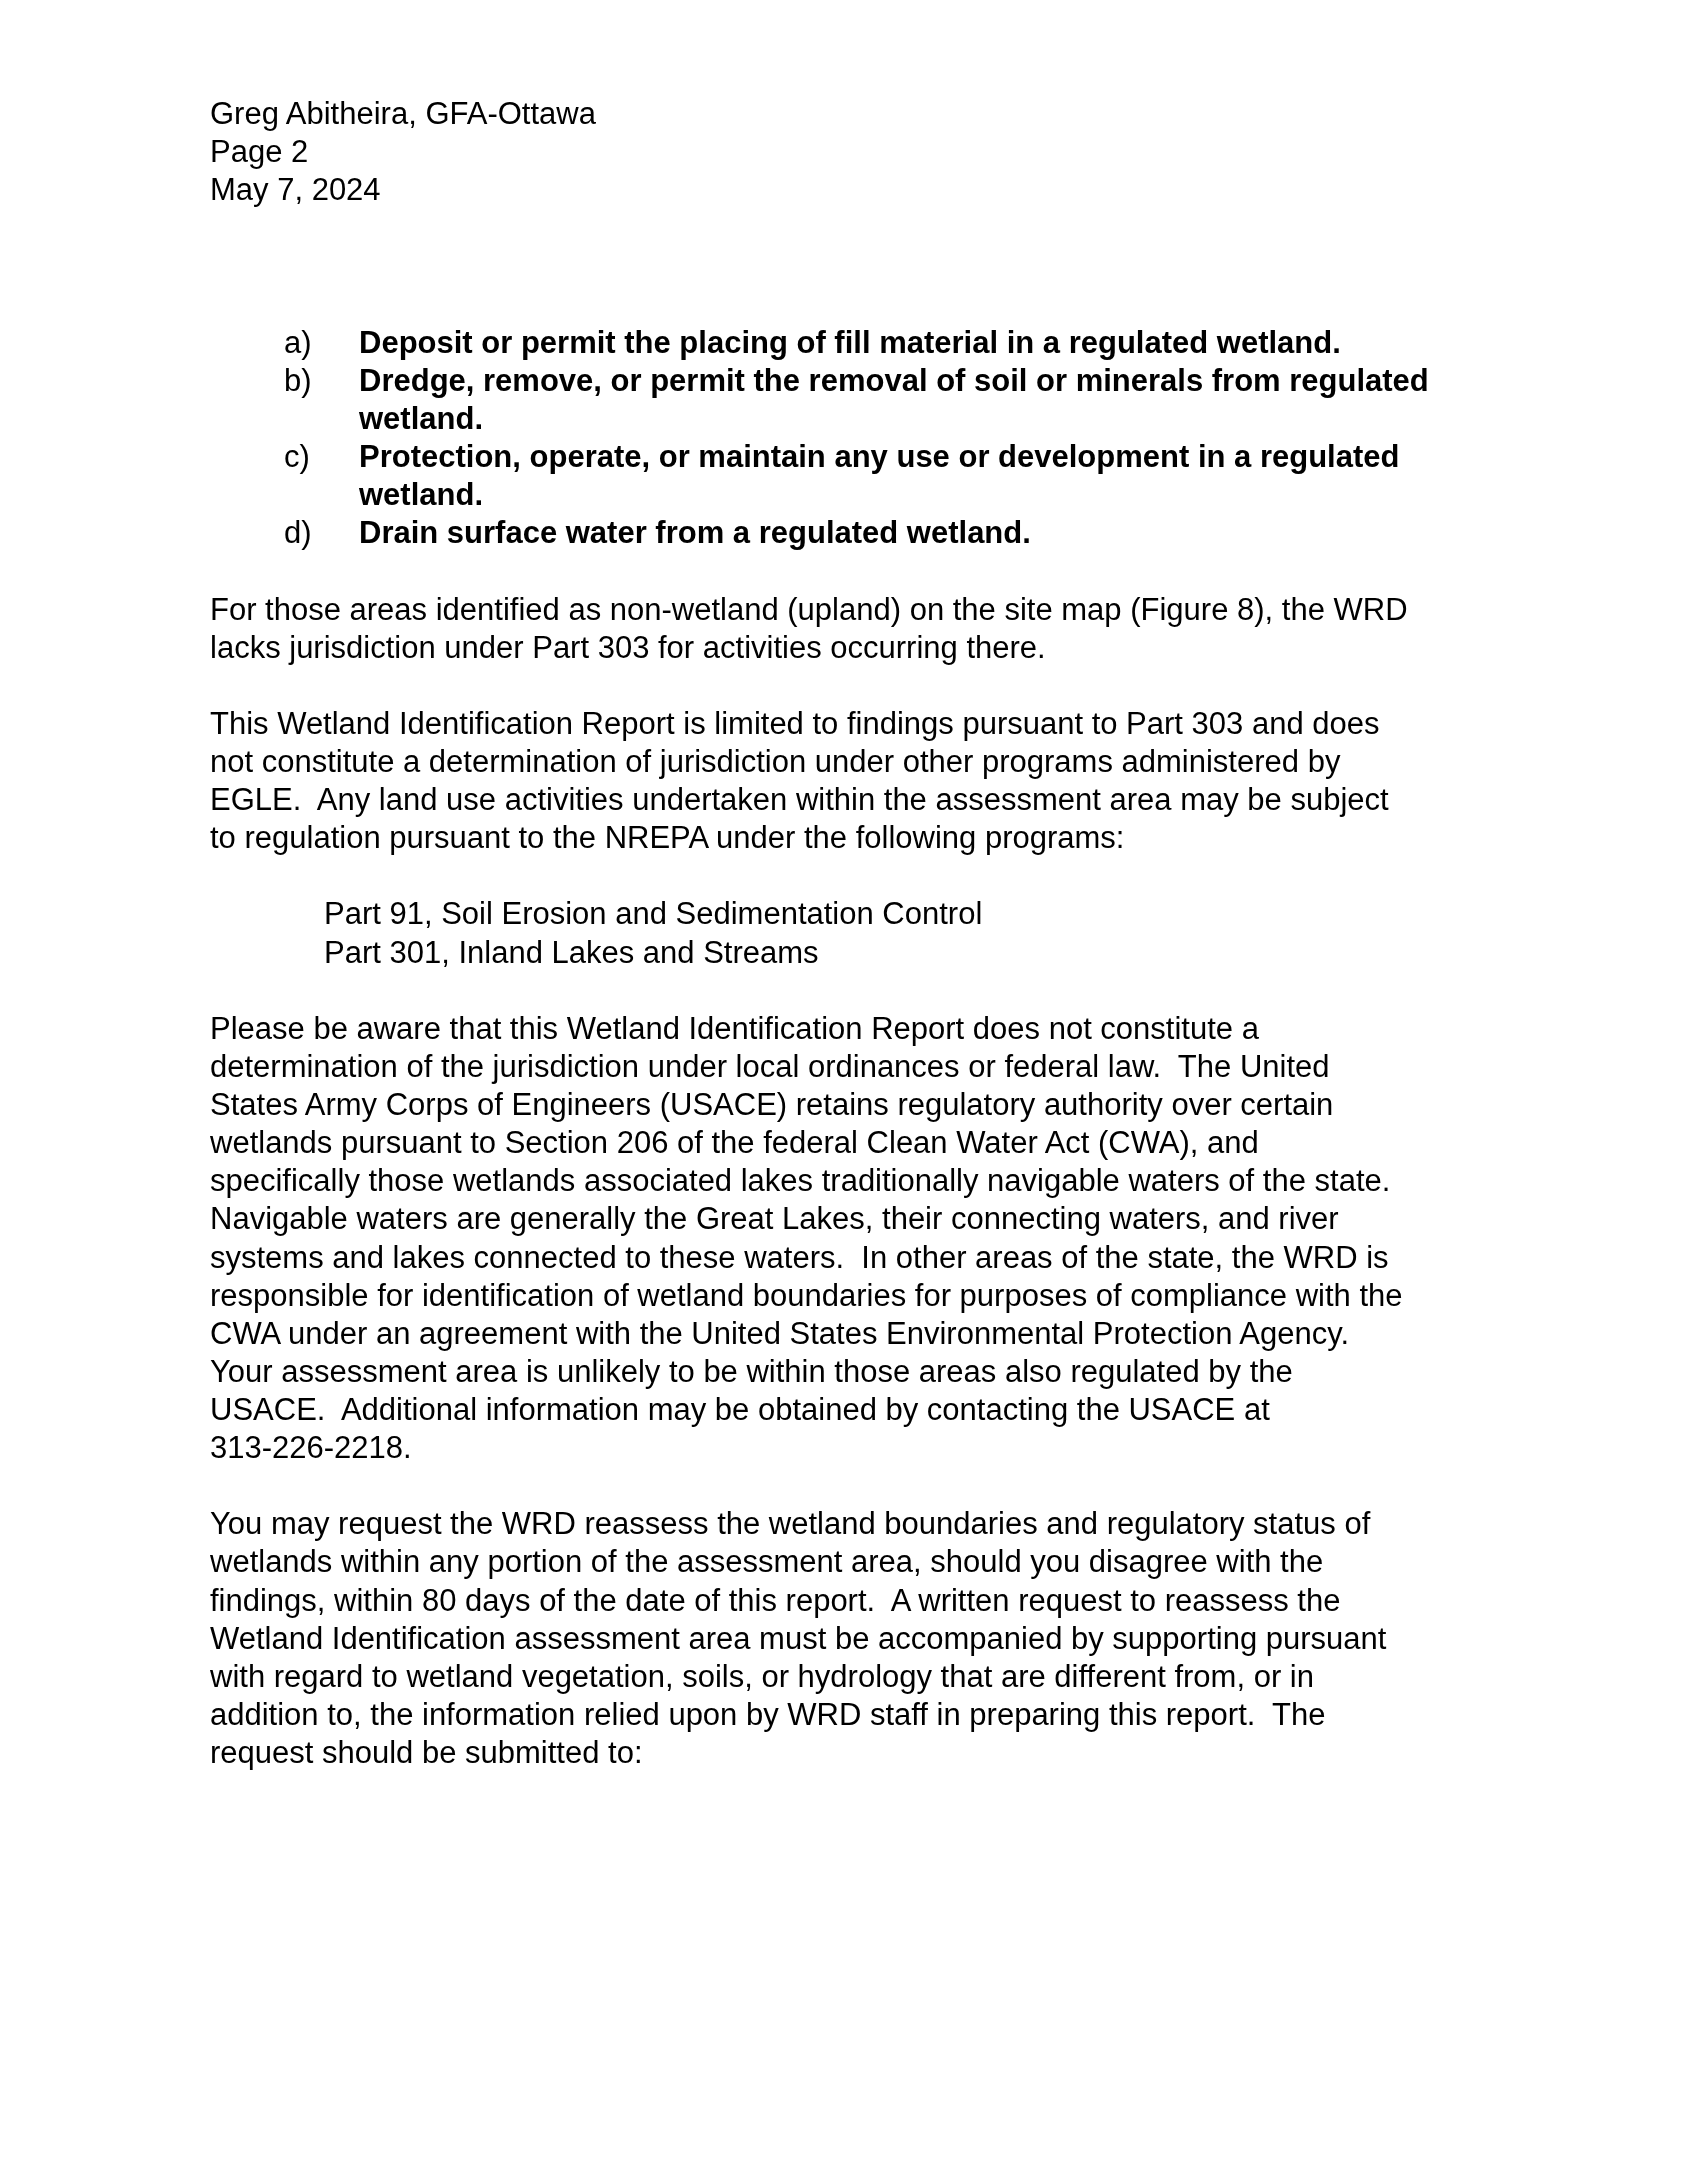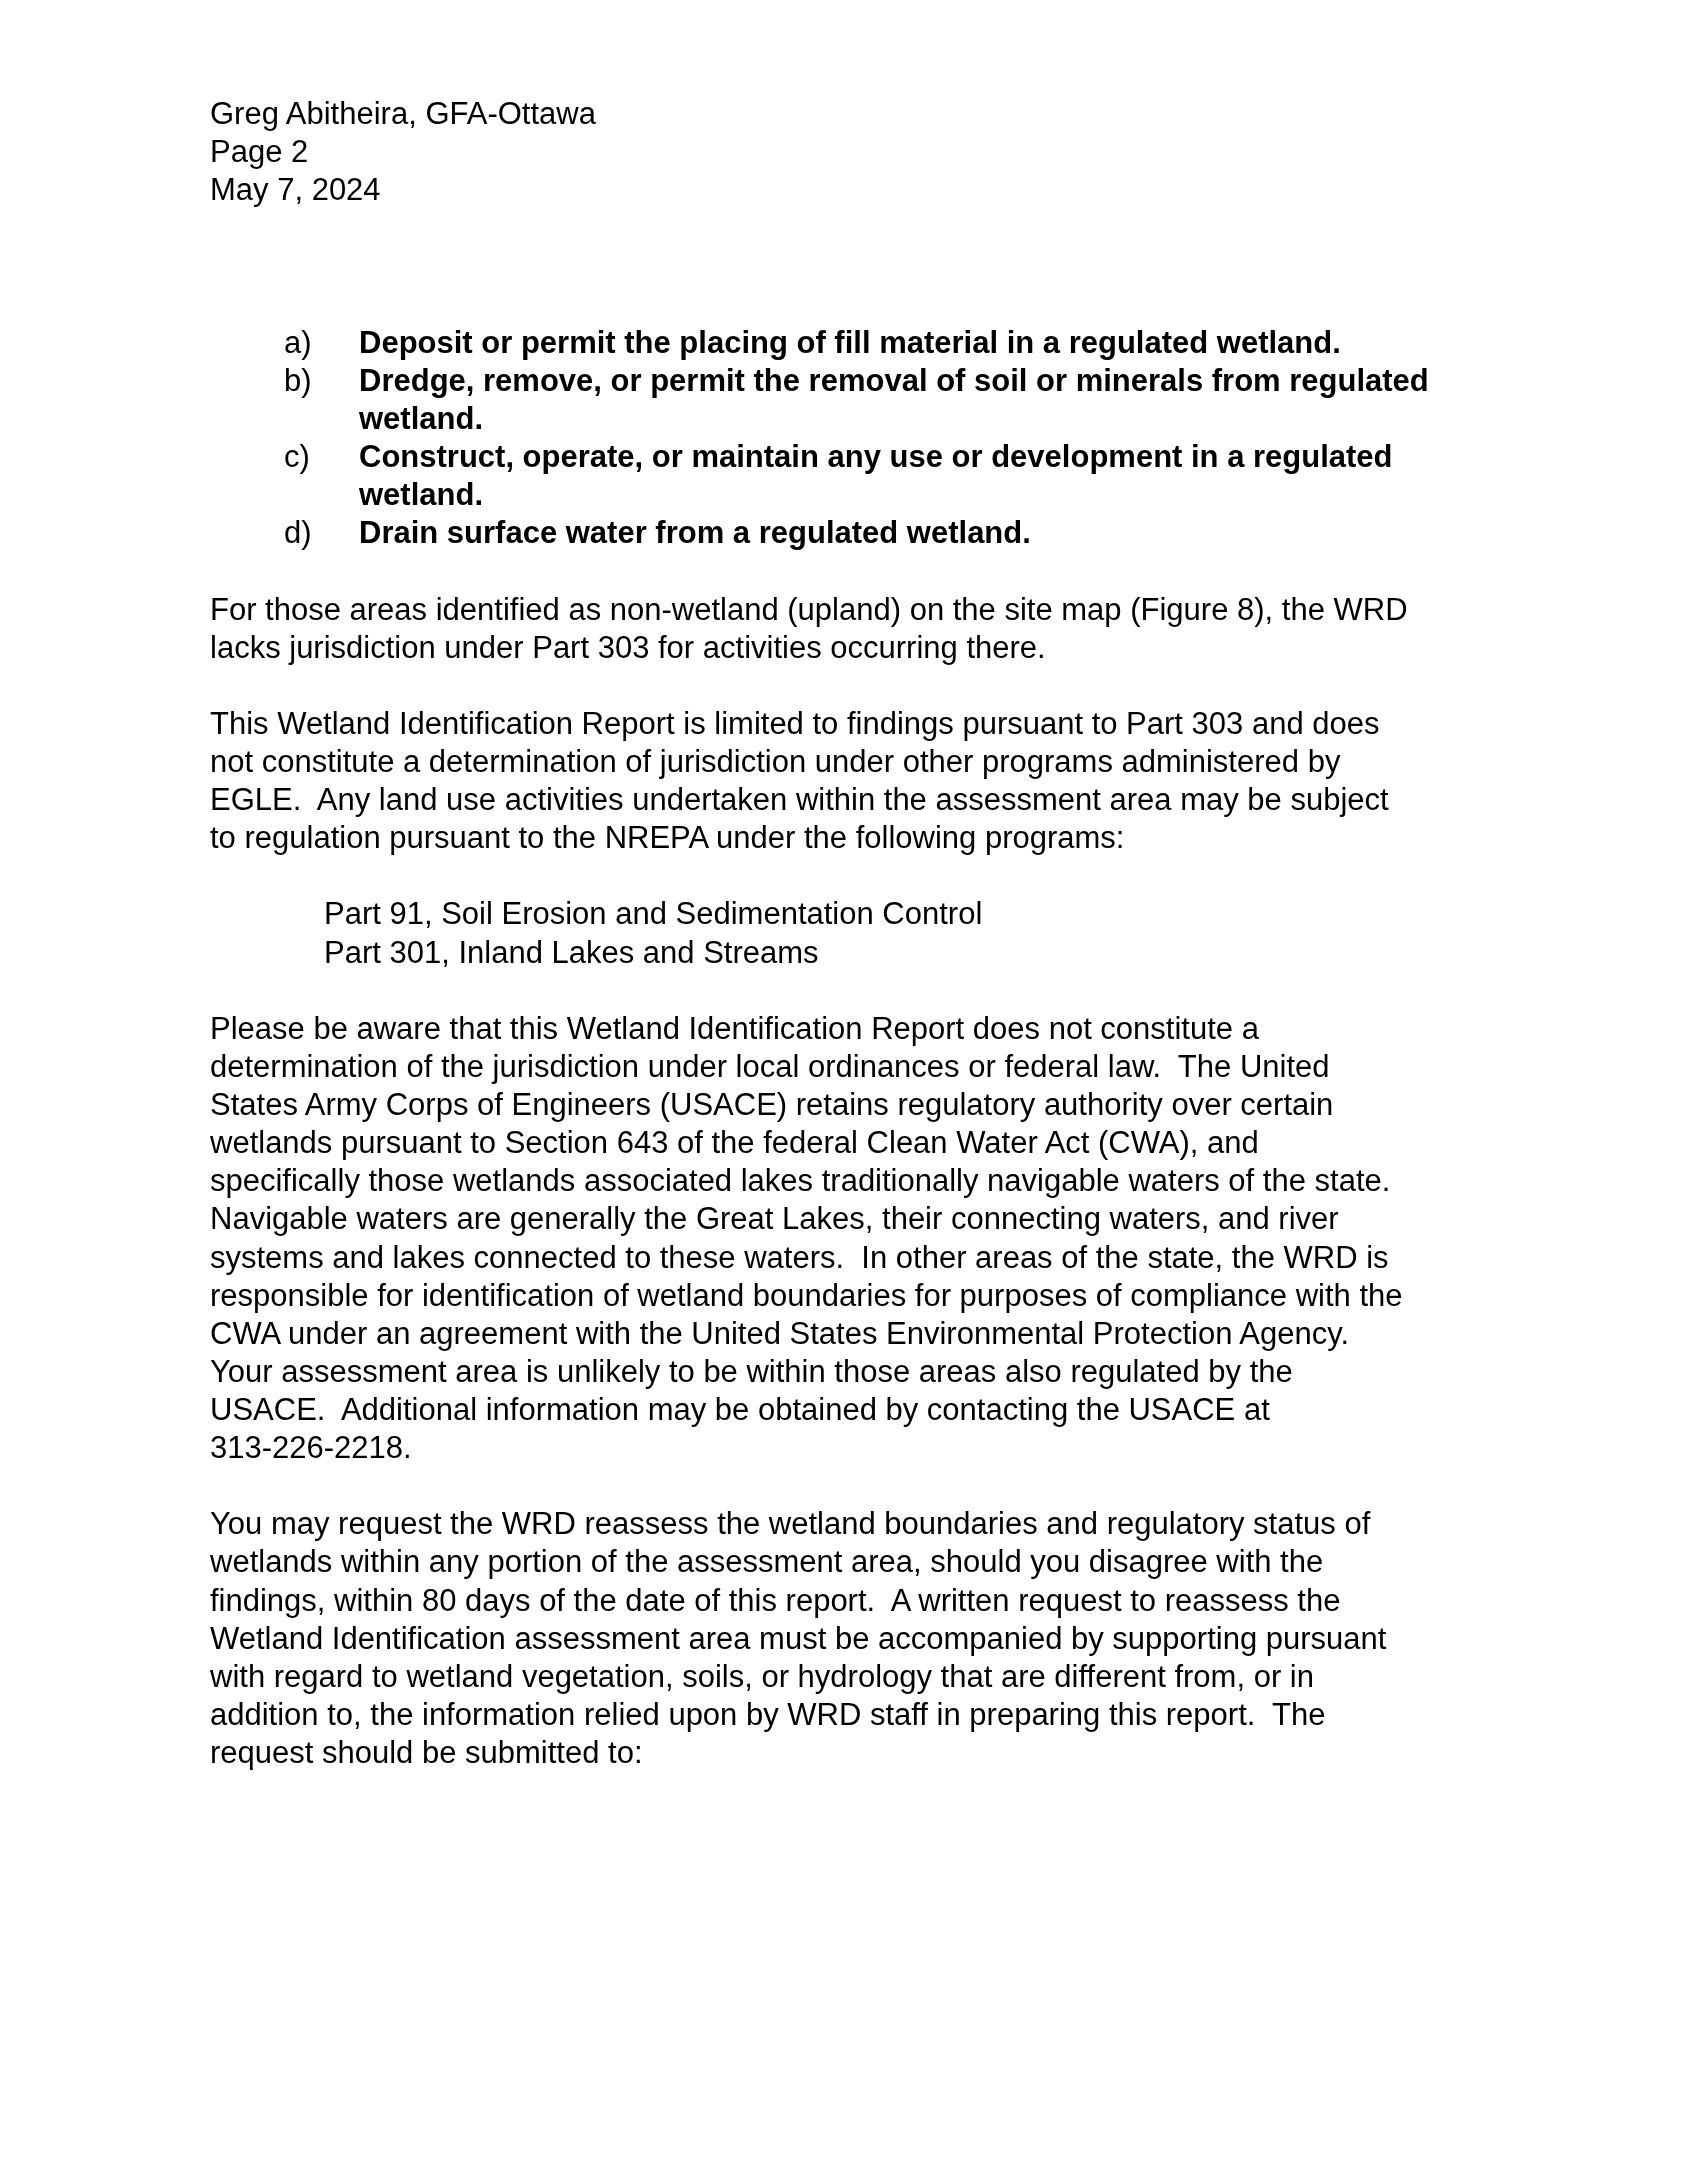--- a/index.html
+++ b/index.html
@@ -36,21 +36,21 @@
 
   <div>
     <span class="ln xm" style="top:324px">a)</span>
     <span class="ln xt" style="top:324px">Deposit or permit the placing of fill material in a regulated wetland.</span>
 
     <span class="ln xm" style="top:362px">b)</span>
     <span class="ln xt" style="top:362px">Dredge, remove, or permit the removal of soil or minerals from regulated</span>
     <span class="ln xt" style="top:400px">wetland.</span>
 
     <span class="ln xm" style="top:438px">c)</span>
-    <span class="ln xt" style="top:438px">Construct, operate, or maintain any use or development in a regulated</span>
+    <span class="ln xt" style="top:438px">Protection, operate, or maintain any use or development in a regulated</span>
     <span class="ln xt" style="top:476px">wetland.</span>
 
     <span class="ln xm" style="top:514px">d)</span>
     <span class="ln xt" style="top:514px">Drain surface water from a regulated wetland.</span>
   </div>
 
   <div>
     <p class="ln x0" style="top:591px">For those areas identified as non-wetland (upland) on the site map (Figure 8), the WRD</p>
     <p class="ln x0" style="top:629px">lacks jurisdiction under Part 303 for activities occurring there.</p>
   </div>
@@ -64,21 +64,21 @@
 
   <div>
     <p class="ln xi" style="top:895px">Part 91, Soil Erosion and Sedimentation Control</p>
     <p class="ln xi" style="top:934px">Part 301, Inland Lakes and Streams</p>
   </div>
 
   <div>
     <p class="ln x0" style="top:1010px">Please be aware that this Wetland Identification Report does not constitute a</p>
     <p class="ln x0" style="top:1048px">determination of the jurisdiction under local ordinances or federal law.  The United</p>
     <p class="ln x0" style="top:1086px">States Army Corps of Engineers (USACE) retains regulatory authority over certain</p>
-    <p class="ln x0" style="top:1124px">wetlands pursuant to Section 643 of the federal Clean Water Act (CWA), and</p>
+    <p class="ln x0" style="top:1124px">wetlands pursuant to Section 206 of the federal Clean Water Act (CWA), and</p>
     <p class="ln x0" style="top:1162px">specifically those wetlands associated lakes traditionally navigable waters of the state.</p>
     <p class="ln x0" style="top:1200px">Navigable waters are generally the Great Lakes, their connecting waters, and river</p>
     <p class="ln x0" style="top:1239px">systems and lakes connected to these waters.  In other areas of the state, the WRD is</p>
     <p class="ln x0" style="top:1277px">responsible for identification of wetland boundaries for purposes of compliance with the</p>
     <p class="ln x0" style="top:1315px">CWA under an agreement with the United States Environmental Protection Agency.</p>
     <p class="ln x0" style="top:1353px">Your assessment area is unlikely to be within those areas also regulated by the</p>
     <p class="ln x0" style="top:1391px">USACE.  Additional information may be obtained by contacting the USACE at</p>
     <p class="ln x0" style="top:1429px">313-226-2218.</p>
   </div>
 

